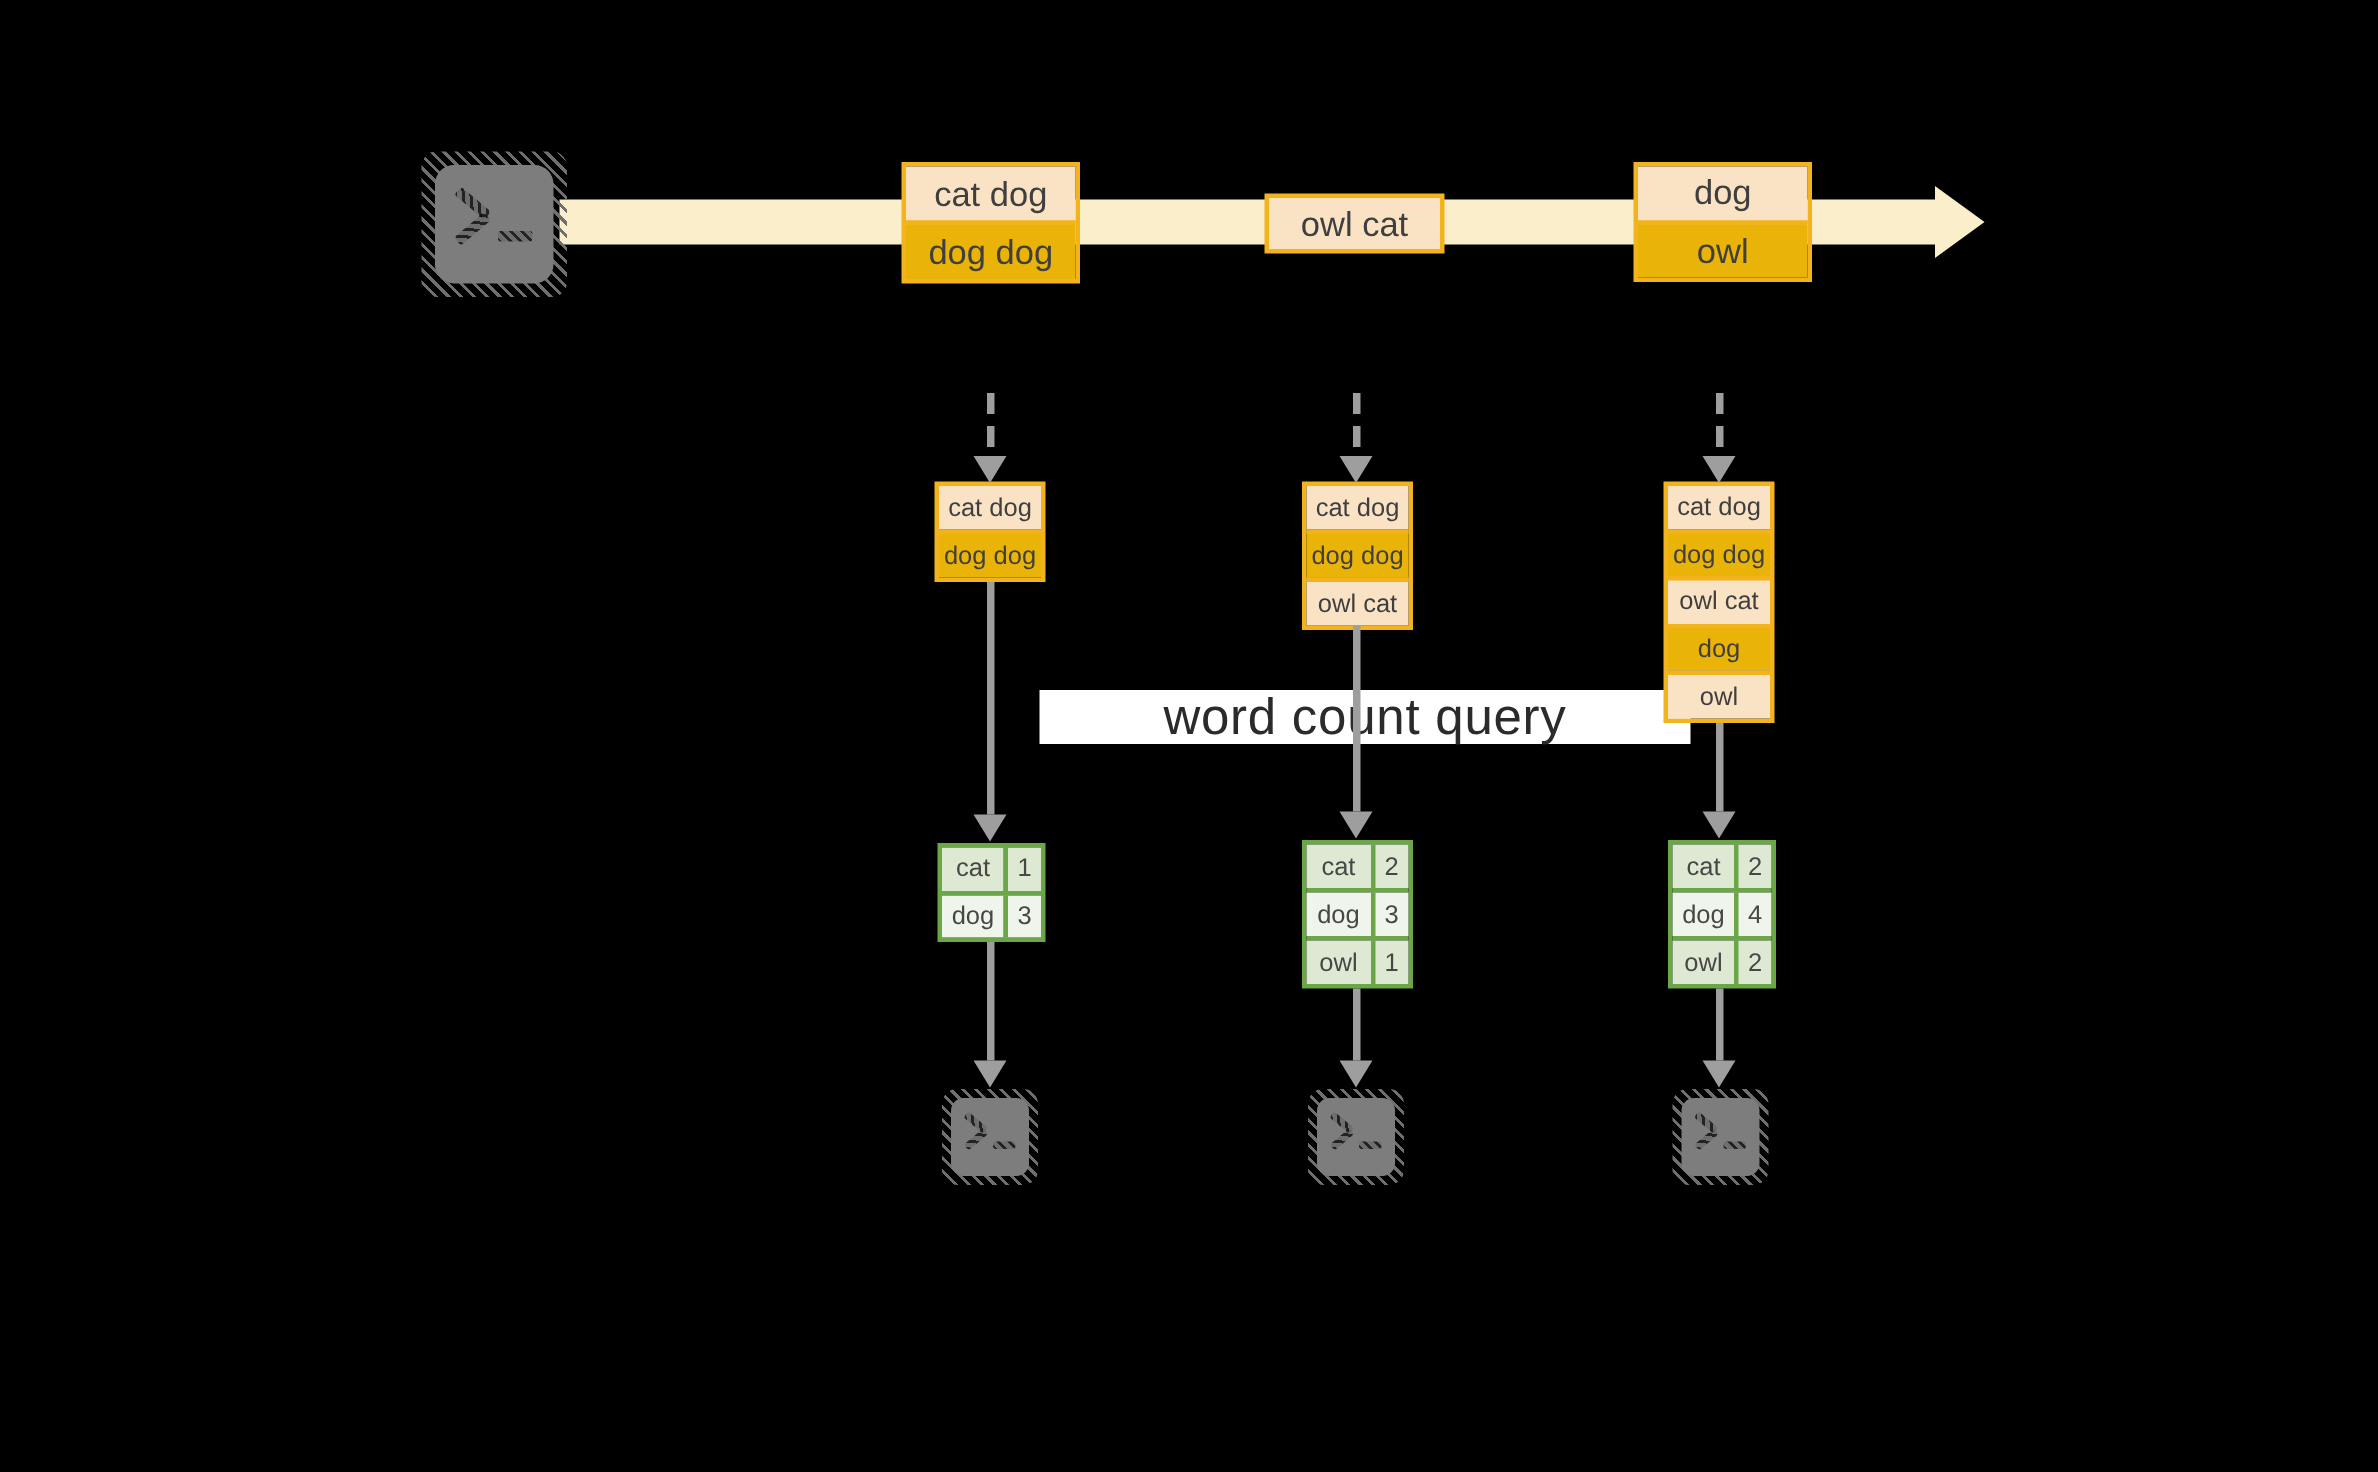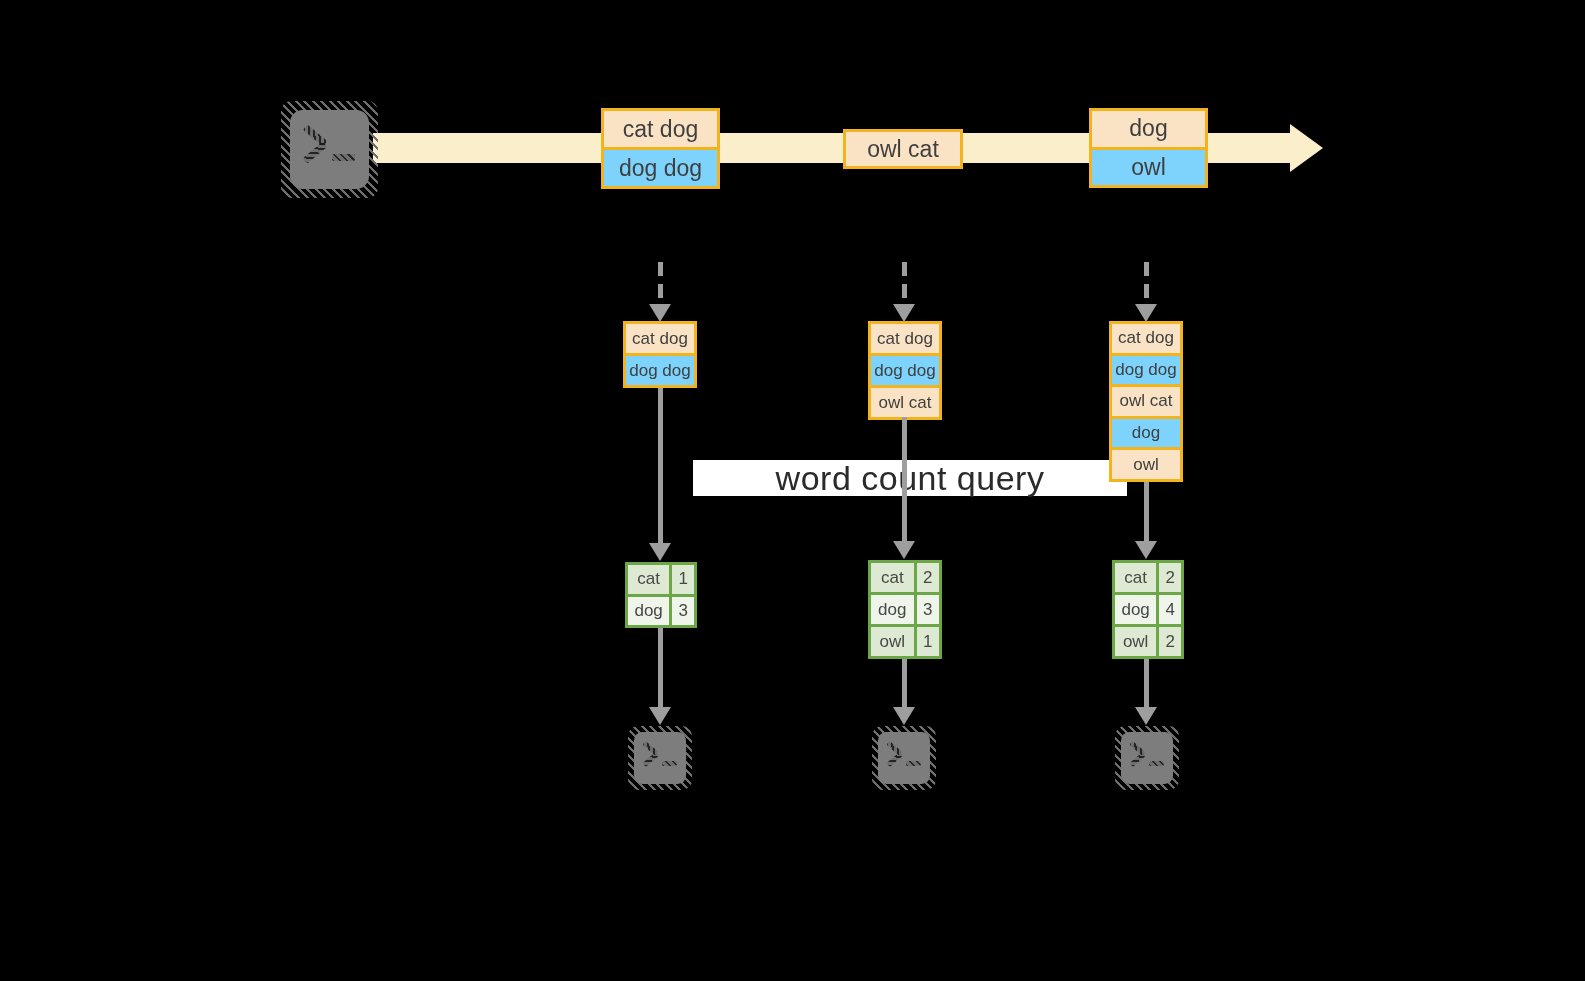--- a/index.html
+++ b/index.html
@@ -10,21 +10,21 @@
   
   .band{position:absolute;left:373px;top:133px;width:917px;height:30px;background:#FBEFCB;}
   .band-head{position:absolute;left:1290px;top:124px;width:0;height:0;
              border-left:33px solid #FBEFCB;border-top:24px solid transparent;border-bottom:24px solid transparent;}
 
   
   .ebox{position:absolute;border:3px solid #F2B31C;display:flex;flex-direction:column;z-index:2;}
   .ebox .row{flex:1;display:flex;align-items:center;justify-content:center;color:#3F3F3F;}
   .ebox .row + .row{border-top:3px solid #F2B31C;}
   .row.dark{background:#FAE3C5;}
-  .row.light{background:#7dd3fc;}
+  .row.light{background:#eab308;}
   .ebox.big .row{font-size:23px;}
   .ebox.small .row{font-size:17px;}
 
   
   .dashv{position:absolute;width:5px;z-index:3;
          background:repeating-linear-gradient(180deg,#9E9E9E 0 14px,transparent 14px 22px);}
   .stem{position:absolute;width:5px;background:#9E9E9E;z-index:3;}
   .ahead{position:absolute;width:0;height:0;z-index:3;
          border-top:18px solid #9E9E9E;border-left:11px solid transparent;border-right:11px solid transparent;}
 

